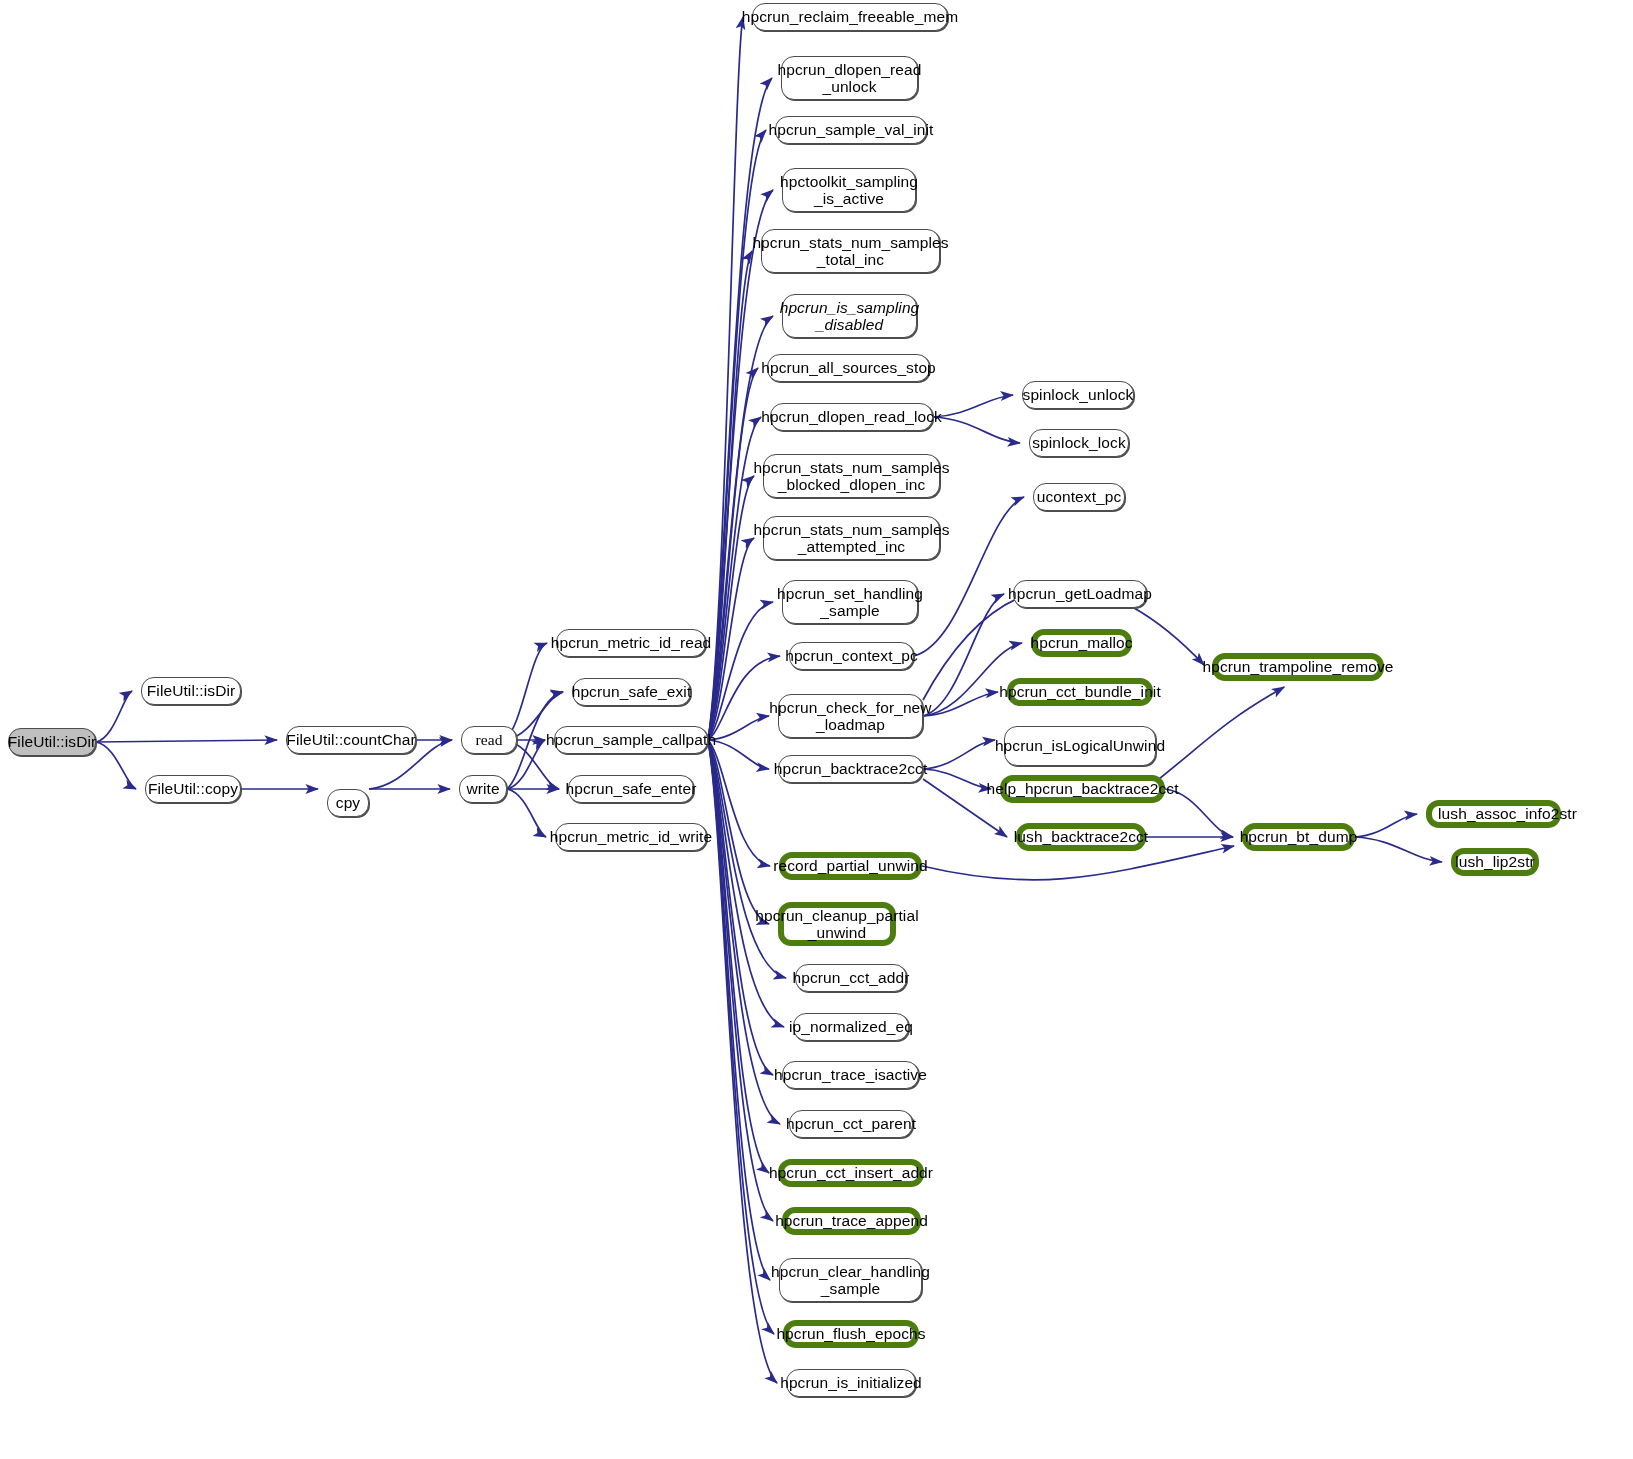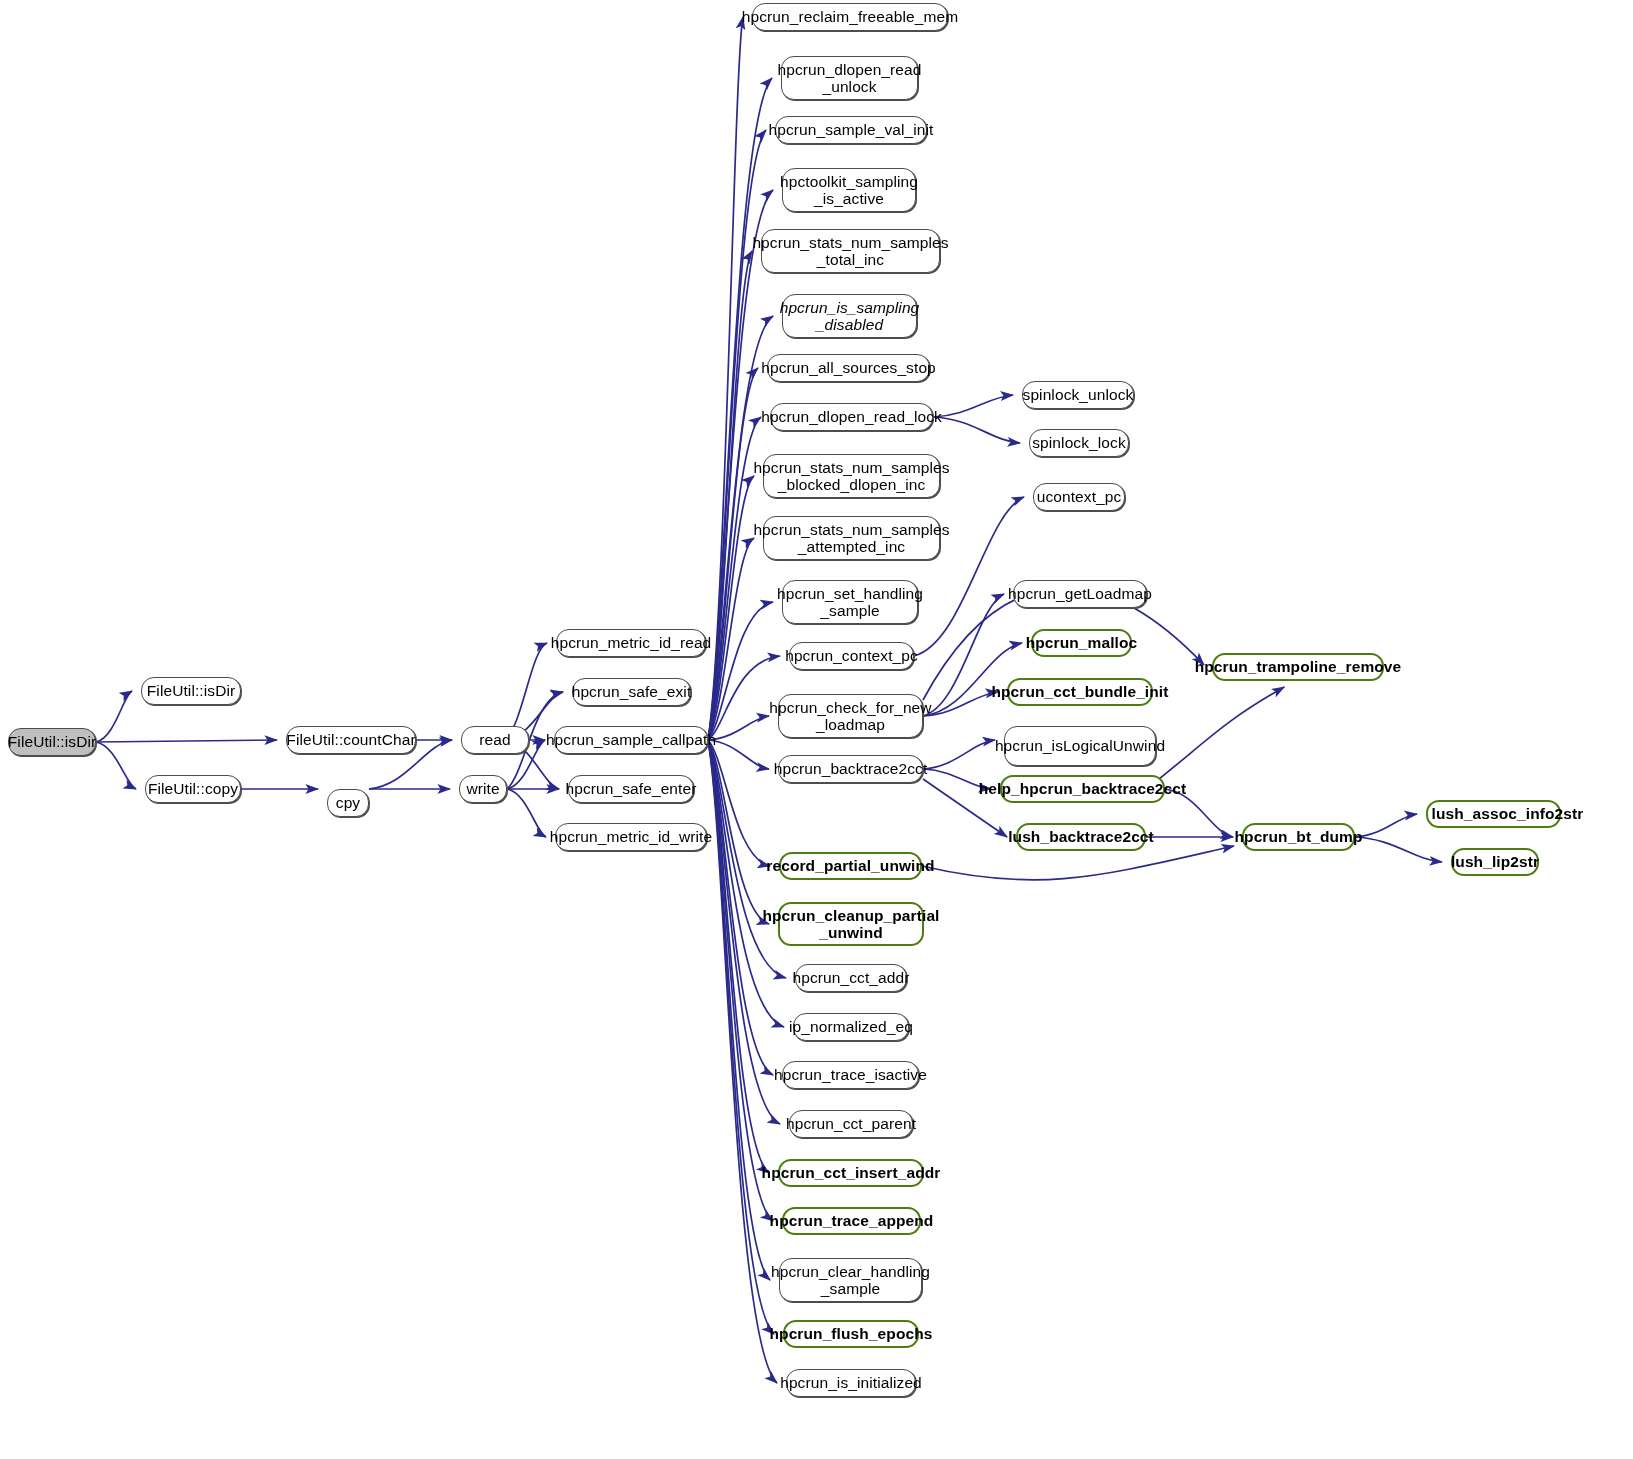--- a/index.html
+++ b/index.html
@@ -36,22 +36,21 @@
     letter-spacing: 0.1px;
     white-space: pre;
     z-index: 5;
     border-radius: 13px;
   }
   .node.black {
     border: 1px solid #4d4d4d;
     box-shadow: 1px 1px 0 0 #4d4d4d;
   }
   .node.red {
-    border: 2px solid #4d7c0f;
-    font-weight: bold;
+    border: 6px solid #4d7c0f;
   }
   .node.current {
     background: #bfbfbf;
     border: 1px solid #4d4d4d;
     box-shadow: 1px 1px 0 0 #4d4d4d;
   }
 </style>
 </head>
 <body>
 
@@ -119,21 +118,21 @@
         <path d="M922,866 C1042,894 1102,876 1234,846" marker-end="url(#arrow)"></path>
         <path d="M1355,837 C1384.82,835.16 1397.6,816.3 1417,814" marker-end="url(#arrow)"></path>
         <path d="M1355,837 C1395.32,839 1412.6,859.5 1442,862" marker-end="url(#arrow)"></path>
       </g>
   </svg>
 <div class="node current" style="left: 8px; top: 728px; width: 88px; height: 28px;">FileUtil::isDir</div>
     <div class="node black" style="left: 141px; top: 677px; width: 100px; height: 28px;">FileUtil::isDir</div>
     <div class="node black" style="left: 145px; top: 775px; width: 96px; height: 28px;">FileUtil::copy</div>
     <div class="node black" style="left: 286px; top: 726px; width: 130px; height: 28px;">FileUtil::countChar</div>
     <div class="node black" style="left: 327px; top: 775px; width: 42px; height: 28px; margin-top: 14px;">cpy</div>
-    <div class="node black" style="left: 461px; top: 726px; width: 68px; height: 28px;">read</div>
+    <div class="node black" style="left: 461px; top: 726px; width: 56px; height: 28px; font-family: Liberation Serif, serif;">read</div>
     <div class="node black" style="left: 459px; top: 775px; width: 48px; height: 28px;">write</div>
     <div class="node black" style="left: 556px; top: 629px; width: 150px; height: 28px;">hpcrun_metric_id_read</div>
     <div class="node black" style="left: 572px; top: 678px; width: 119px; height: 28px;">hpcrun_safe_exit</div>
     <div class="node black" style="left: 554px; top: 726px; width: 154px; height: 28px;">hpcrun_sample_callpath</div>
     <div class="node black" style="left: 568px; top: 775px; width: 126px; height: 28px;">hpcrun_safe_enter</div>
     <div class="node black" style="left: 555px; top: 823px; width: 152px; height: 28px;">hpcrun_metric_id_write</div>
     <div class="node black" style="left: 752px; top: 3px; width: 196px; height: 28px;">hpcrun_reclaim_freeable_mem</div>
     <div class="node black" style="left: 781px; top: 56px; width: 137px; height: 44px;">hpcrun_dlopen_read
 _unlock</div>
     <div class="node black" style="left: 775px; top: 116px; width: 152px; height: 28px;">hpcrun_sample_val_init</div>
@@ -149,21 +148,21 @@
 _blocked_dlopen_inc</div>
     <div class="node black" style="left: 763px; top: 516px; width: 177px; height: 44px;">hpcrun_stats_num_samples
 _attempted_inc</div>
     <div class="node black" style="left: 782px; top: 580px; width: 136px; height: 44px;">hpcrun_set_handling
 _sample</div>
     <div class="node black" style="left: 789px; top: 642px; width: 125px; height: 28px;">hpcrun_context_pc</div>
     <div class="node black" style="left: 778px; top: 694px; width: 145px; height: 44px;">hpcrun_check_for_new
 _loadmap</div>
     <div class="node black" style="left: 778px; top: 755px; width: 145px; height: 28px;">hpcrun_backtrace2cct</div>
     <div class="node red" style="left: 779px; top: 852px; width: 143px; height: 28px;">record_partial_unwind</div>
-    <div class="node red" style="left: 778px; top: 902px; width: 146px; height: 44px;">hpcrun_cleanup_partial
+    <div class="node red" style="left: 778px; top: 902px; width: 118px; height: 44px;">hpcrun_cleanup_partial
 _unwind</div>
     <div class="node black" style="left: 795px; top: 964px; width: 112px; height: 28px;">hpcrun_cct_addr</div>
     <div class="node black" style="left: 793px; top: 1013px; width: 116px; height: 28px;">ip_normalized_eq</div>
     <div class="node black" style="left: 782px; top: 1061px; width: 137px; height: 28px;">hpcrun_trace_isactive</div>
     <div class="node black" style="left: 789px; top: 1110px; width: 124px; height: 28px;">hpcrun_cct_parent</div>
     <div class="node red" style="left: 778px; top: 1159px; width: 146px; height: 28px;">hpcrun_cct_insert_addr</div>
     <div class="node red" style="left: 782px; top: 1207px; width: 139px; height: 28px;">hpcrun_trace_append</div>
     <div class="node black" style="left: 779px; top: 1258px; width: 143px; height: 44px;">hpcrun_clear_handling
 _sample</div>
     <div class="node red" style="left: 783px; top: 1320px; width: 136px; height: 28px;">hpcrun_flush_epochs</div>

